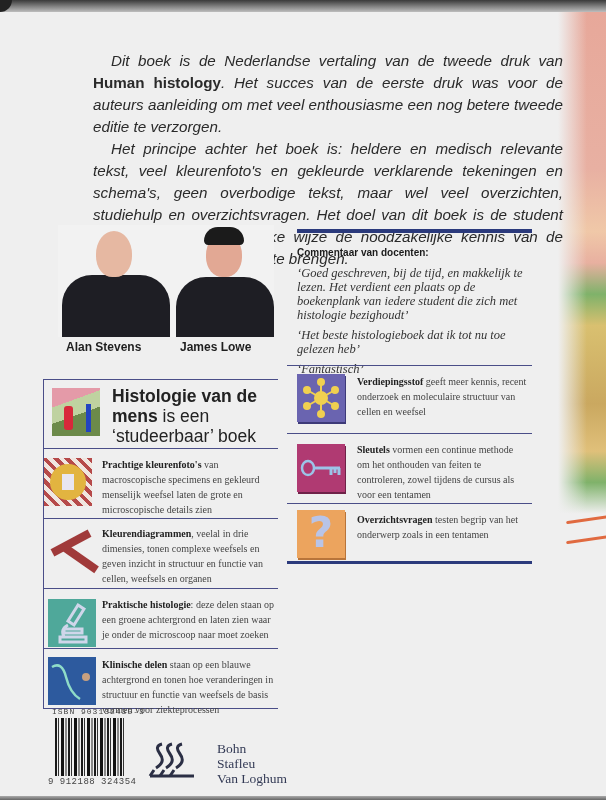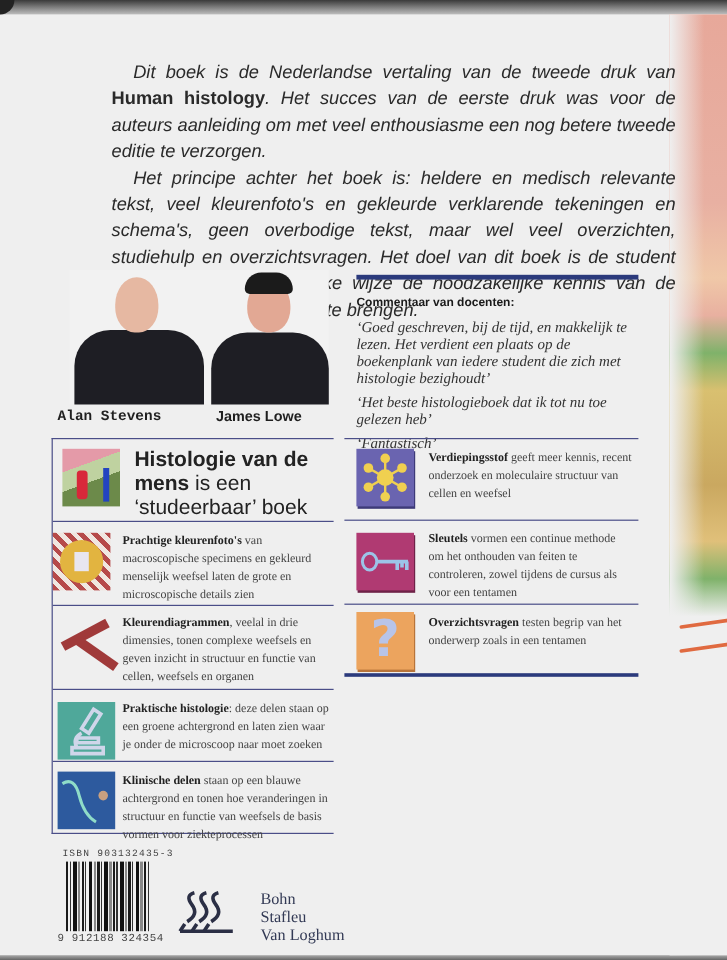--- a/index.html
+++ b/index.html
@@ -17,21 +17,21 @@
   .intro b { font-style:normal; font-weight:bold; }
   .photo { position:absolute; left:58px; top:225px; width:216px; height:112px; background:#f2f2f2; }
   .person { position:absolute; bottom:0; }
   .head { position:absolute; border-radius:50% 50% 45% 45%; background:#e0b49a; }
   .body-dark { position:absolute; bottom:0; background:#1e1e24; border-radius:30px 30px 0 0; }
   .author-name { position:absolute; top:340px; font-weight:bold; font-size:12px; color:#1f1f1f; }
   .reviews { position:absolute; left:297px; top:229px; width:235px; }
   .reviews .bar { height:4px; background:#2b3a7c; }
   .reviews .title { font-weight:bold; font-size:10px; color:#1a1a1a; margin:14px 0 8px 0; }
   .reviews .quote { font-family:"Liberation Serif", serif; font-style:italic; font-size:12.5px; line-height:14px; color:#333; margin-bottom:6px; }
-  .lbox { position:absolute; left:43px; top:365px; width:234px; height:328px; border:1.5px solid #4a4e88; border-right:none; }
+  .lbox { position:absolute; left:43px; top:379px; width:234px; height:328px; border:1.5px solid #4a4e88; border-right:none; }
   .lrow { position:absolute; left:0; width:234px; border-top:1.5px solid #4a4e88; }
   .rrow { position:absolute; left:287px; width:245px; border-top:1.5px solid #4a4e88; }
   .thumb { position:absolute; width:48px; height:48px; }
   .rtext { position:absolute; font-family:"Liberation Serif", serif; font-size:10px; line-height:15px; color:#444; }
   .rtext b { color:#222; }
   .headline { position:absolute; left:68px; top:6px; font-size:17.5px; line-height:20px; color:#222; }
   .headline b { font-weight:bold; }
   .bottom-bar { position:absolute; left:287px; top:561px; width:245px; height:3px; background:#2b3a7c; }
   .isbn { position:absolute; left:52px; top:707px; font-family:"Liberation Mono", monospace; font-size:8px; letter-spacing:1px; color:#444; }
   .barcode { position:absolute; left:55px; top:718px; width:70px; height:58px;
@@ -63,21 +63,21 @@
     <div class="person" style="left:0; width:112px; height:112px;">
       <div class="body-dark" style="left:4px; width:108px; height:62px;"></div>
       <div class="head" style="left:38px; top:6px; width:36px; height:46px; background:#e6b8a2;"></div>
     </div>
     <div class="person" style="left:118px; width:98px; height:112px;">
       <div class="body-dark" style="left:0; width:98px; height:60px;"></div>
       <div class="head" style="left:30px; top:8px; width:36px; height:44px; background:#e2a894;"></div>
       <div style="position:absolute; left:28px; top:2px; width:40px; height:18px; background:#1b1b1b; border-radius:20px 20px 6px 6px;"></div>
     </div>
   </div>
-  <div class="author-name" style="left:48px;font-family:Liberation Mono, monospace;">Alan Stevens</div>
+  <div class="author-name" style="left:66px;">Alan Stevens</div>
   <div class="author-name" style="left:180px;">James Lowe</div>
 
   <div class="reviews">
     <div class="bar"></div>
     <div class="title">Commentaar van docenten:</div>
     <div class="quote">‘Goed geschreven, bij de tijd, en makkelijk te lezen. Het verdient een plaats op de boekenplank van iedere student die zich met histologie bezighoudt’</div>
     <div class="quote">‘Het beste histologieboek dat ik tot nu toe gelezen heb’</div>
     <div class="quote">‘Fantastisch’</div>
   </div>
 

